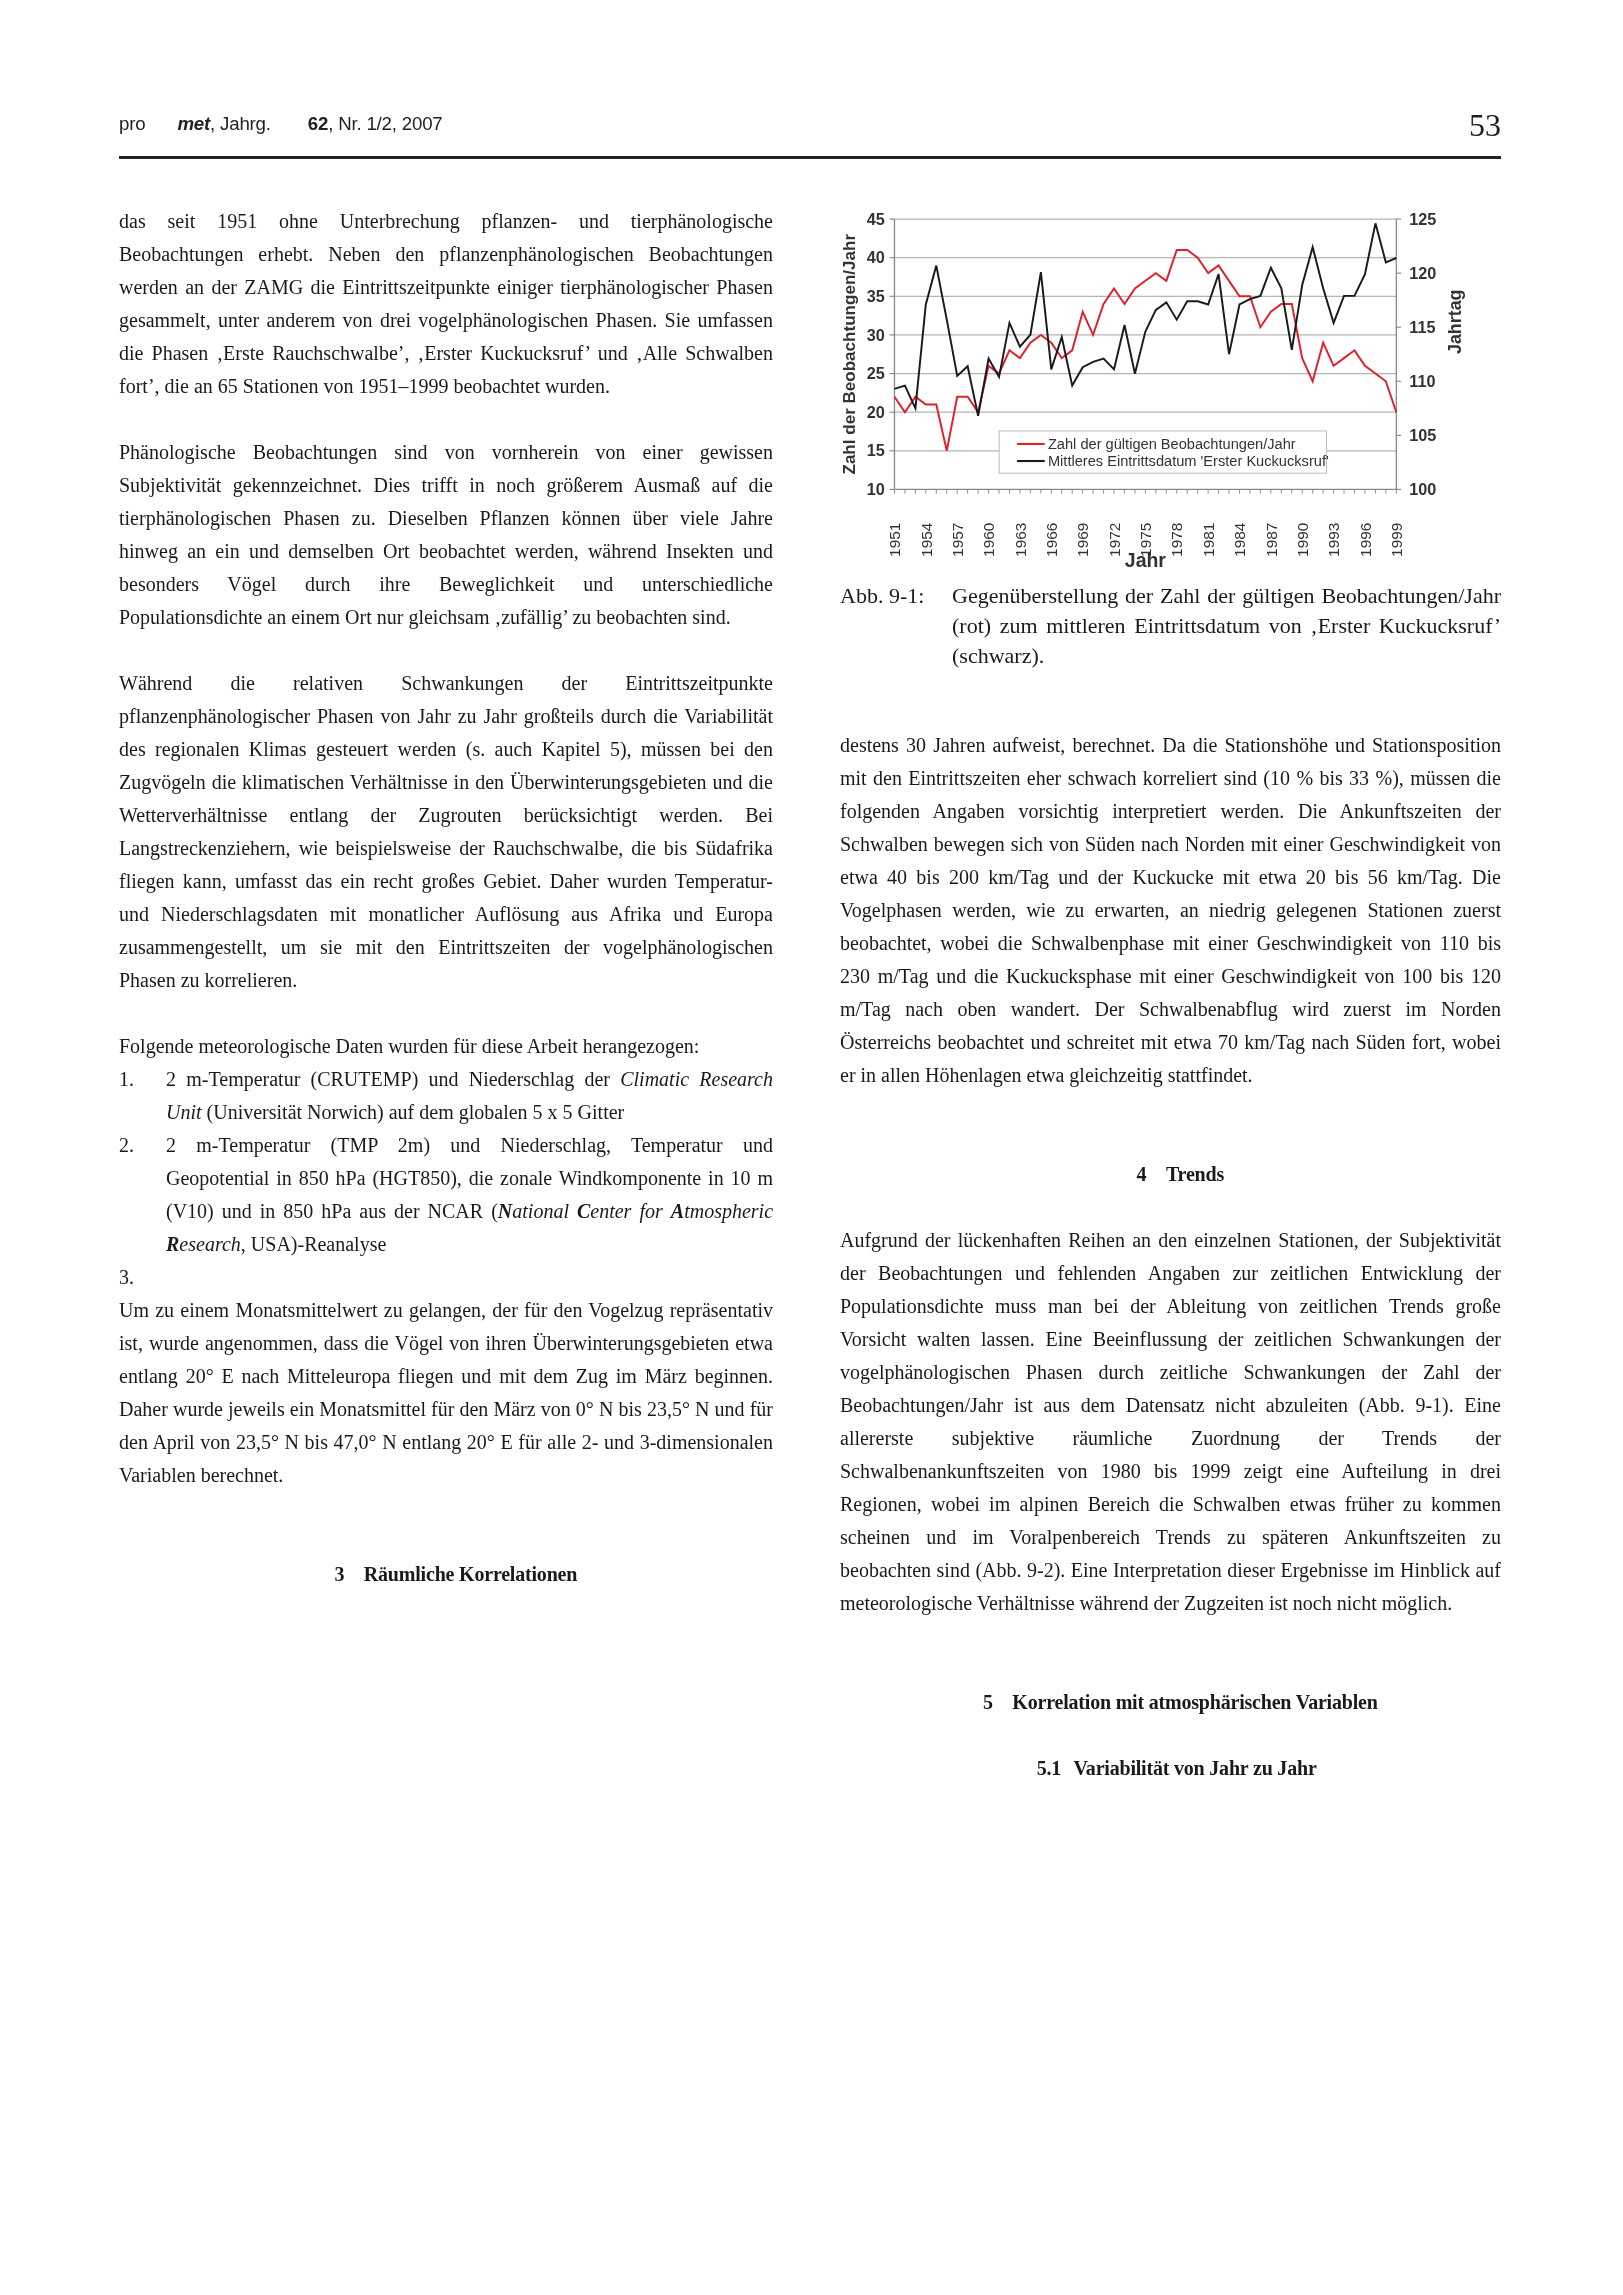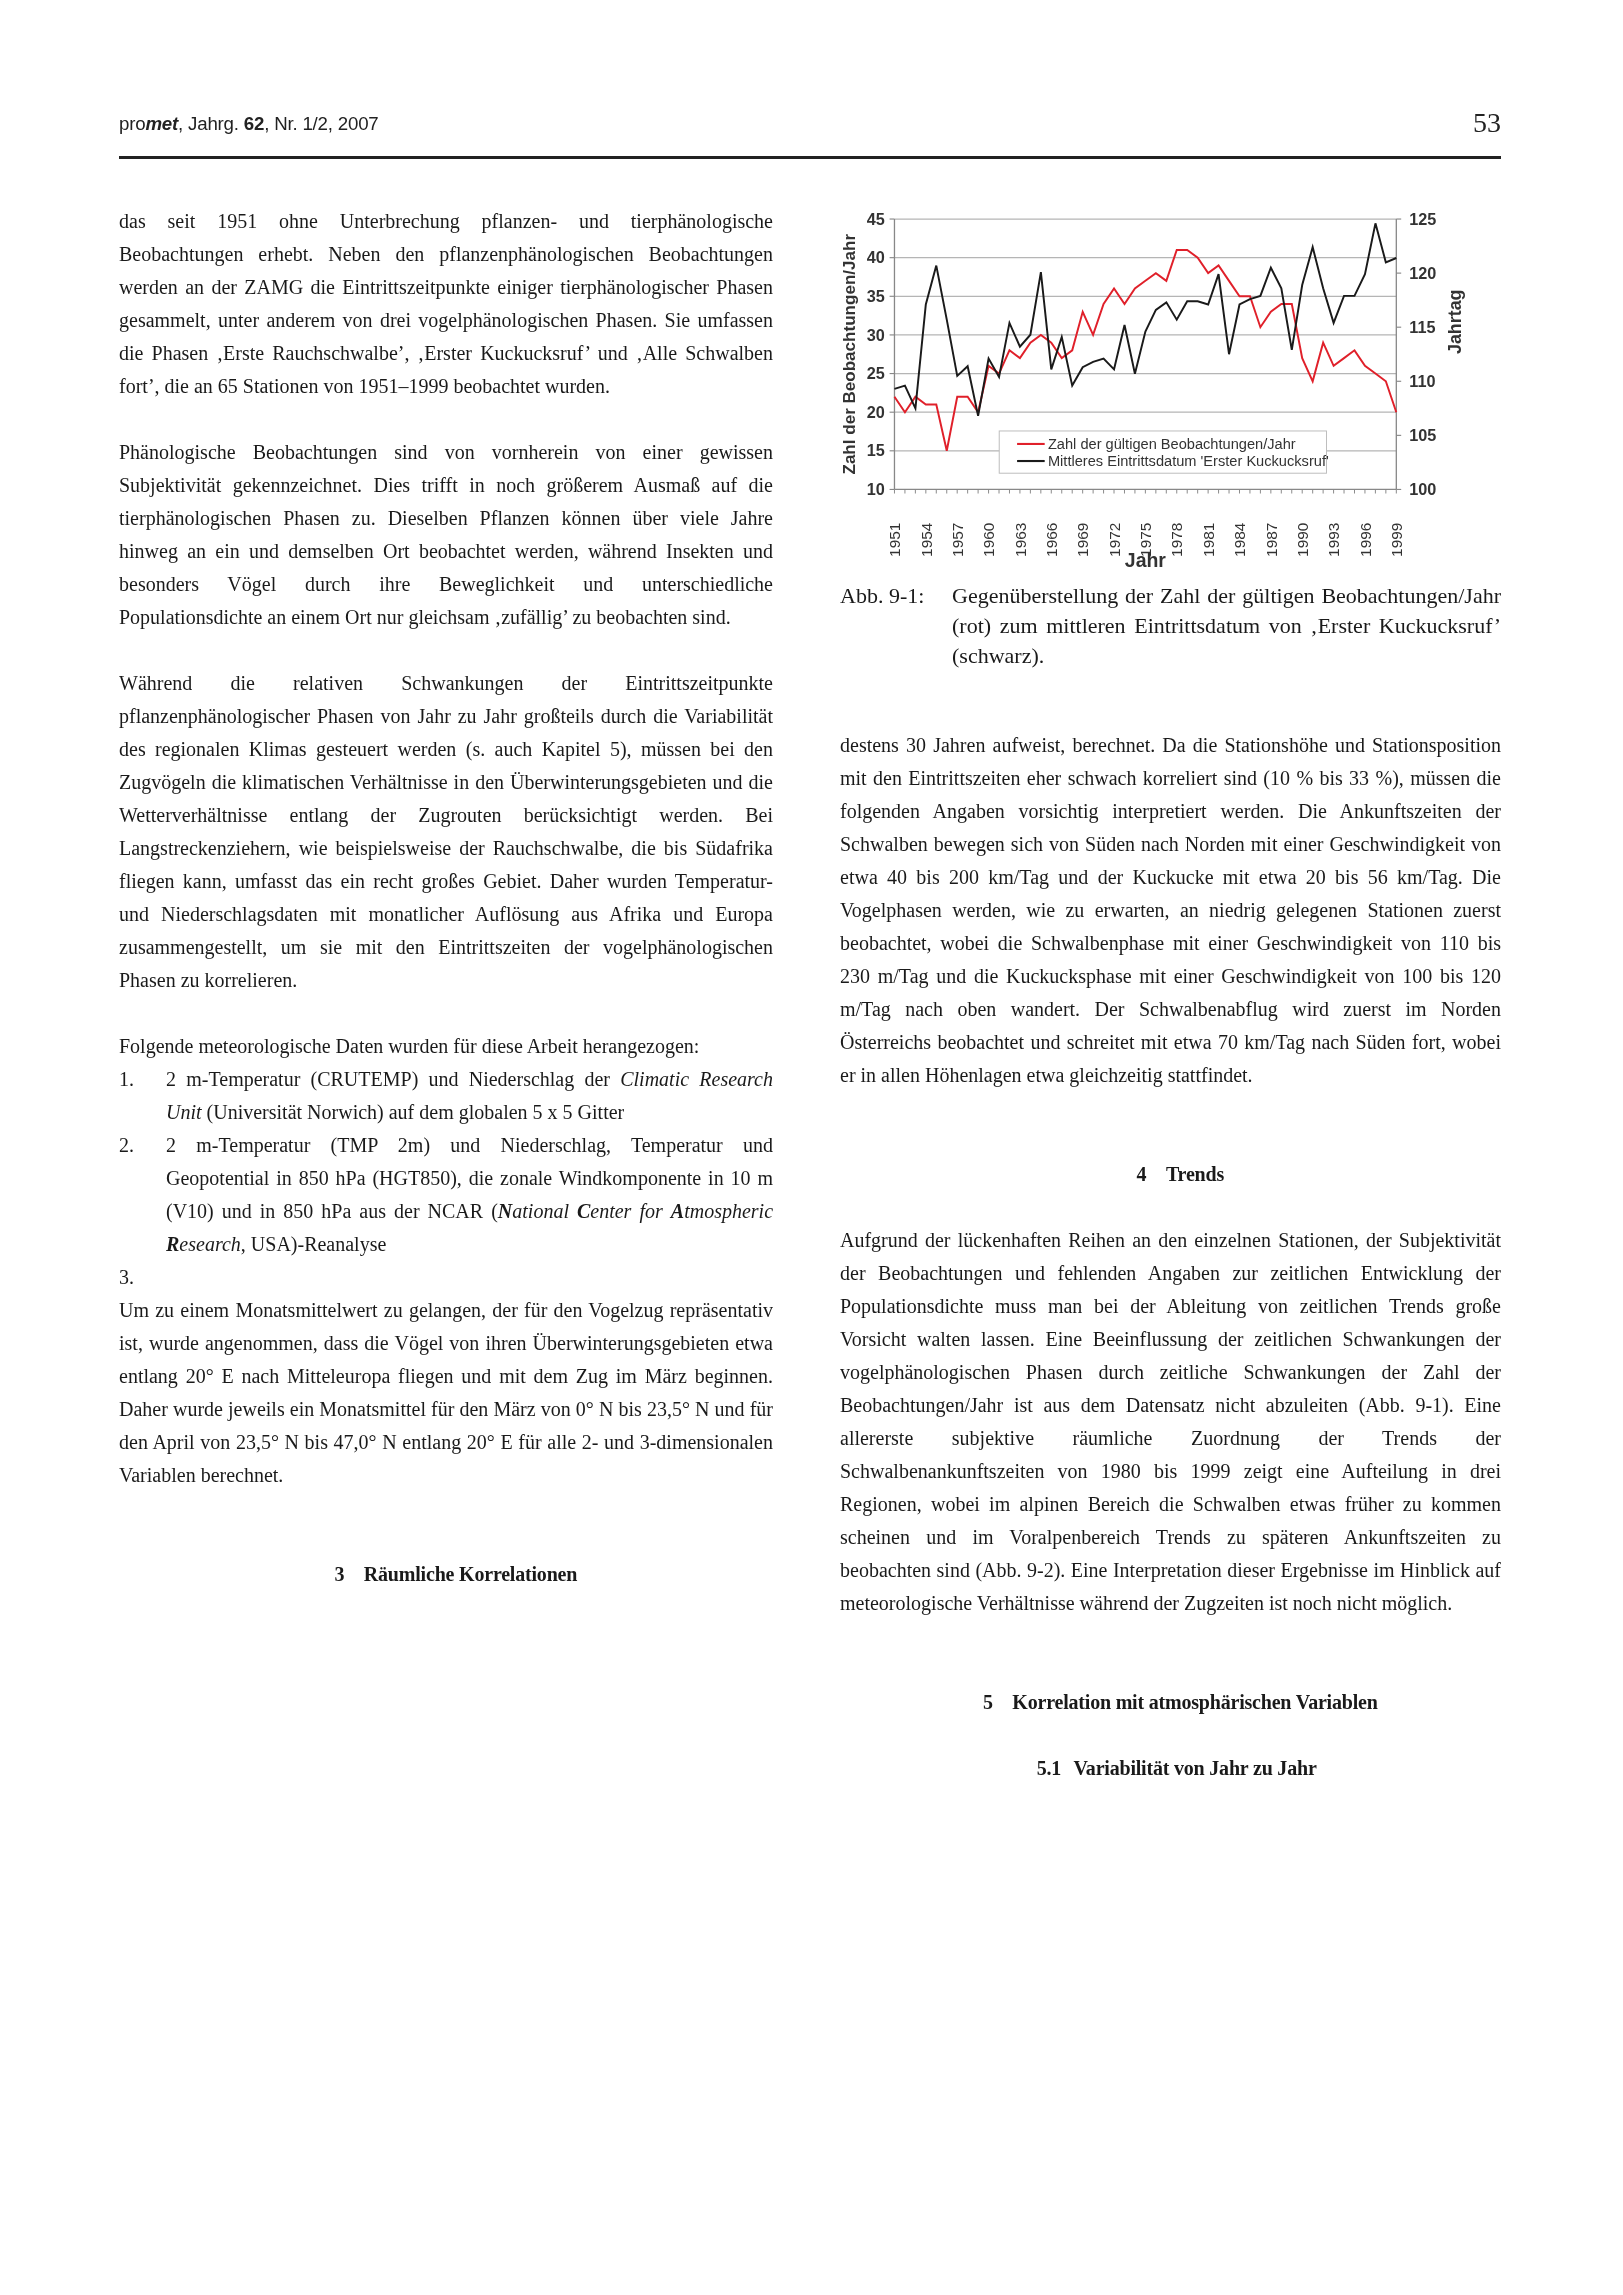--- a/index.html
+++ b/index.html
@@ -1,23 +1,23 @@
 <!DOCTYPE html>
 <html style="font-size:13px"><head>
   <meta charset="utf-8">
   <style>
     html, body { margin: 0; padding: 0; background: #ffffff; }
     body { width: 1624px; height: 2295px; position: relative; overflow: hidden; color: #1a1a1a; }
     .sans { font-family: "Liberation Sans", "DejaVu Sans", sans-serif; }
 
     .running-head { position: absolute; top: 110px; left: 119px; width: 1382px; height: 32px; font-family: "Liberation Sans", sans-serif; font-size: 18.7px; color: #222; }
     .running-head .journal { position: absolute; left: 0; top: 3.2px; letter-spacing: -0.2px; }
-    .running-head .journal b { font-weight: bold; }
+    .running-head .journal b { font-weight: bold; padding-left: 32px; }
     .running-head .title { position: absolute; left: 427px; top: 3.2px; letter-spacing: -0.3px; }
-    .running-head .page-no { position: absolute; right: 0; top: -3.2px; font-family: "Liberation Serif", serif; font-size: 28px; }
+    .running-head .page-no { position: absolute; right: 0; top: -3.2px; font-family: "Liberation Serif", serif; font-size: 32px; }
     .head-rule { position: absolute; top: 156px; left: 119px; width: 1382px; height: 3.2px; background: #222; }
 
     .col { position: absolute; font-family: "Liberation Serif", serif; font-size: 20px; line-height: 33px; text-align: justify; hyphens: manual; color: #1a1a1a; }
     .col-left { left: 119px; width: 654px; top: 205px; }
     .col-right { left: 840px; width: 661px; }
     .col p { margin: 0; }
     .gap { height: 33px; }
     .heading { font-weight: bold; text-align: center; letter-spacing: -0.2px; }
     .heading .num { display: inline-block; width: 49px; }
     ol.data-list { list-style: none; margin: 0; padding: 0; }

